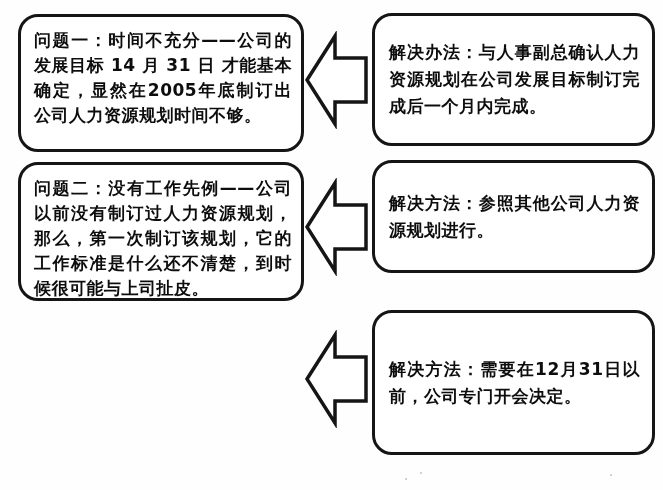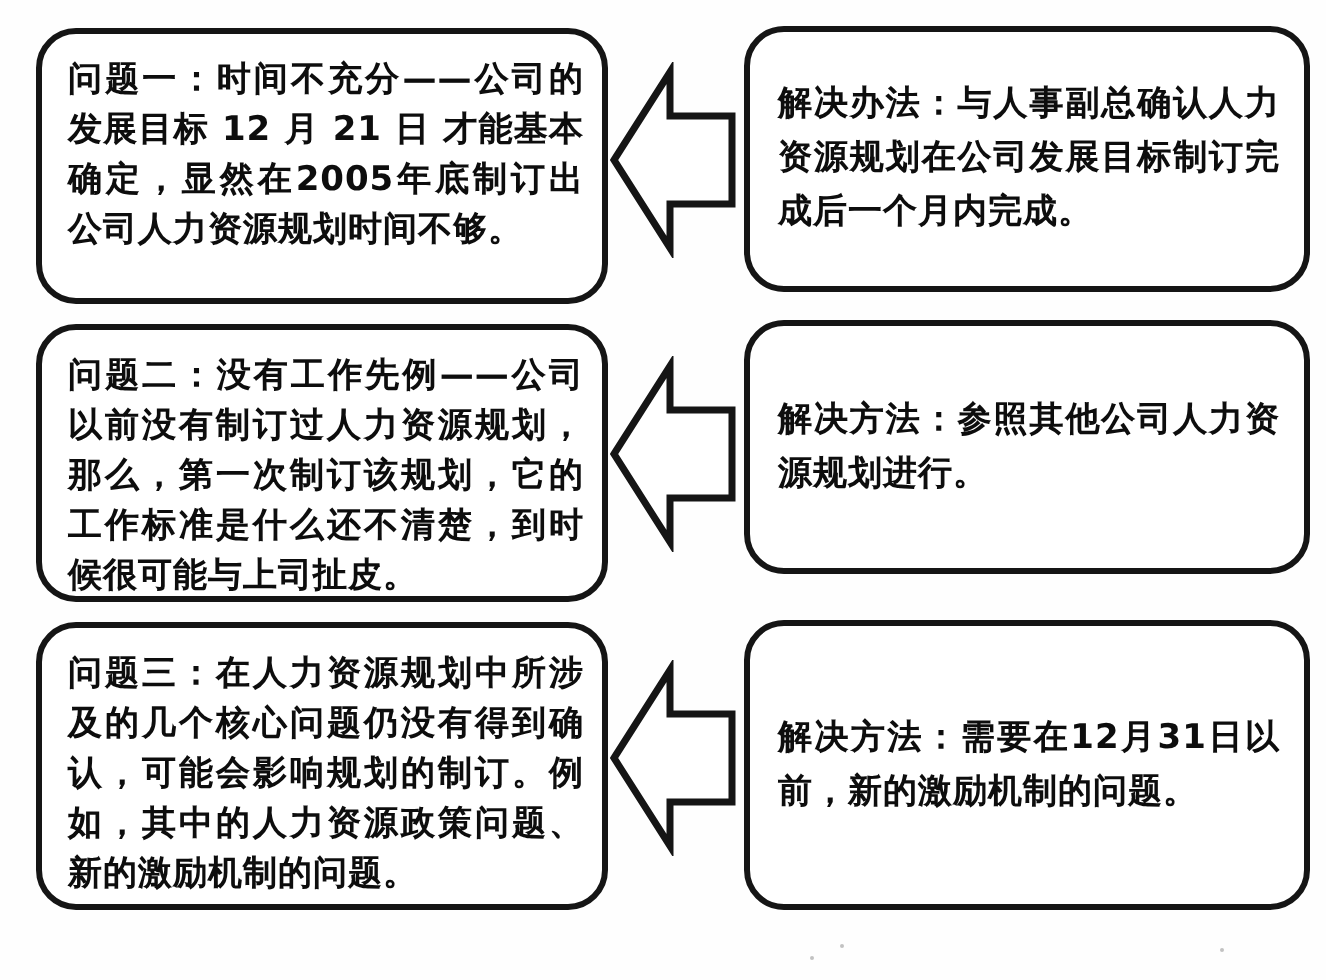--- a/index.html
+++ b/index.html
@@ -41,21 +41,21 @@
     padding: 0 12px 0 14px;
     display: flex;
     flex-direction: column;
     justify-content: center;
     text-align: justify;
   }
   #problem-1 { top: 14px;  height: 138px; }
   #problem-2 { top: 162px; height: 139px; }
   #problem-3 { top: 311px; height: 144px; }
   #solution-1 { top: 13px;  height: 133px; }
-  #solution-2 { top: 160px; height: 127px; }
+  #solution-2 { top: 160px; height: 113px; }
   #solution-3 { top: 310px; height: 145px; }
   .arrow {
     position: absolute;
     left: 305px;
     width: 64px;
     height: 98px;
   }
   #arrow-1 { top: 31px; }
   #arrow-2 { top: 178px; }
   #arrow-3 { top: 330px; }
@@ -67,21 +67,21 @@
     border-radius: 50%;
     opacity: 0.6;
   }
 </style>
 </head>
 <body>
 
 <div class="canvas">
 
   <div class="box problem-box" id="problem-1">
-    <span>问题一：时间不充分——公司的发展目标 12 月 21 日 才能基本确定，显然在2005年底制订出公司人力资源规划时间不够。</span>
+    <span>问题一：时间不充分——公司的发展目标 14 月 31 日 才能基本确定，显然在2005年底制订出公司人力资源规划时间不够。</span>
   </div>
   <div class="arrow" id="arrow-1">
     <svg viewBox="0 0 64 98" xmlns="http://www.w3.org/2000/svg">
       <polygon points="2,49 30,5 30,27 61,27 61,71 30,71 30,93" fill="#ffffff" stroke="#151515" stroke-width="3.5" stroke-linejoin="miter"></polygon>
     </svg>
   </div>
   <div class="box problem-box" id="problem-2">
     <span>问题二：没有工作先例——公司以前没有制订过人力资源规划，那么，第一次制订该规划，它的工作标准是什么还不清楚，到时候很可能与上司扯皮。</span>
   </div>
 
@@ -90,29 +90,26 @@
   </div>
   <div class="arrow" id="arrow-2">
     <svg viewBox="0 0 64 98" xmlns="http://www.w3.org/2000/svg">
       <polygon points="2,49 30,5 30,27 61,27 61,71 30,71 30,93" fill="#ffffff" stroke="#151515" stroke-width="3.5" stroke-linejoin="miter"></polygon>
     </svg>
   </div>
   <div class="box solution-box" id="solution-2">
     <span>解决方法：参照其他公司人力资源规划进行。</span>
   </div>
 
-  <div class="box problem-box" id="problem-3">
-    <span>问题三：在人力资源规划中所涉及的几个核心问题仍没有得到确认，可能会影响规划的制订。例如，其中的人力资源政策问题、新的激励机制的问题。</span>
-  </div>
   <div class="arrow" id="arrow-3">
     <svg viewBox="0 0 64 98" xmlns="http://www.w3.org/2000/svg">
       <polygon points="2,49 30,5 30,27 61,27 61,71 30,71 30,93" fill="#ffffff" stroke="#151515" stroke-width="3.5" stroke-linejoin="miter"></polygon>
     </svg>
   </div>
   <div class="box solution-box" id="solution-3">
-    <span>解决方法：需要在12月31日以前，新的激励机制的问题。</span>
+    <span>解决方法：需要在12月31日以前，公司专门开会决定。</span>
   </div>
 
   <div class="speck" style="left:420px; top:472px;"></div>
   <div class="speck" style="left:405px; top:478px;"></div>
   <div class="speck" style="left:610px; top:474px;"></div>
 
 </div>
 
 </body></html>

